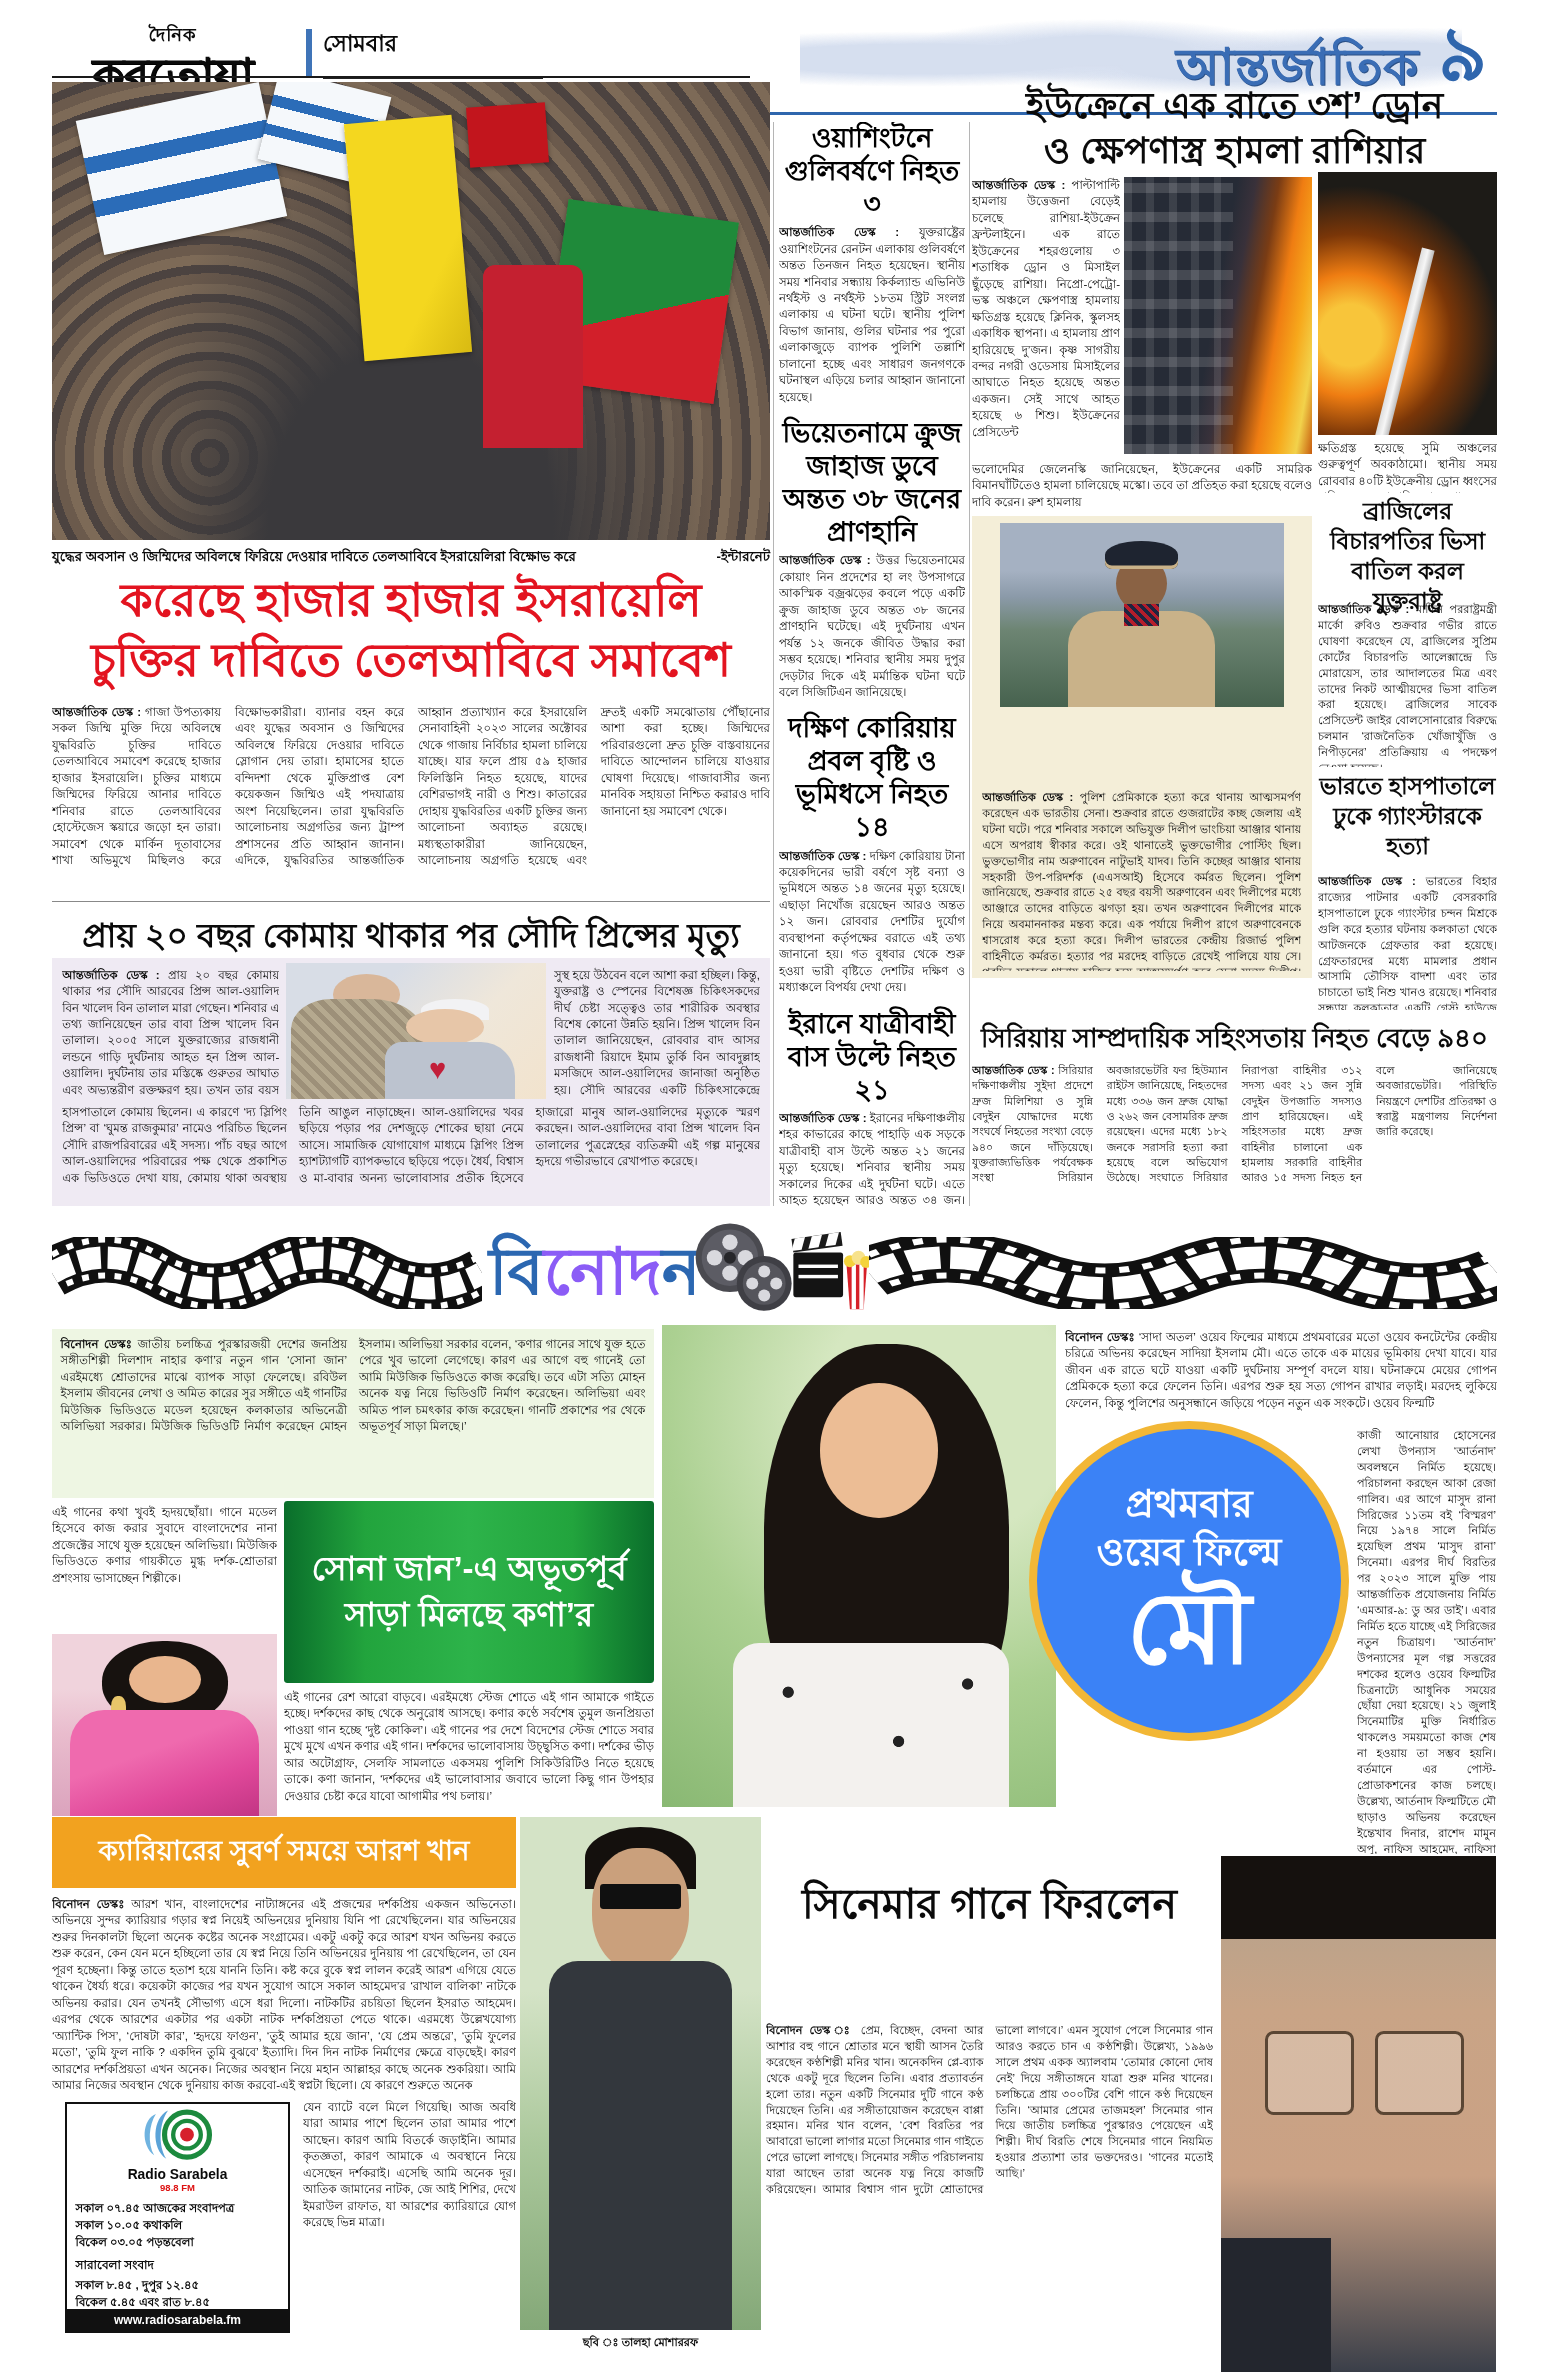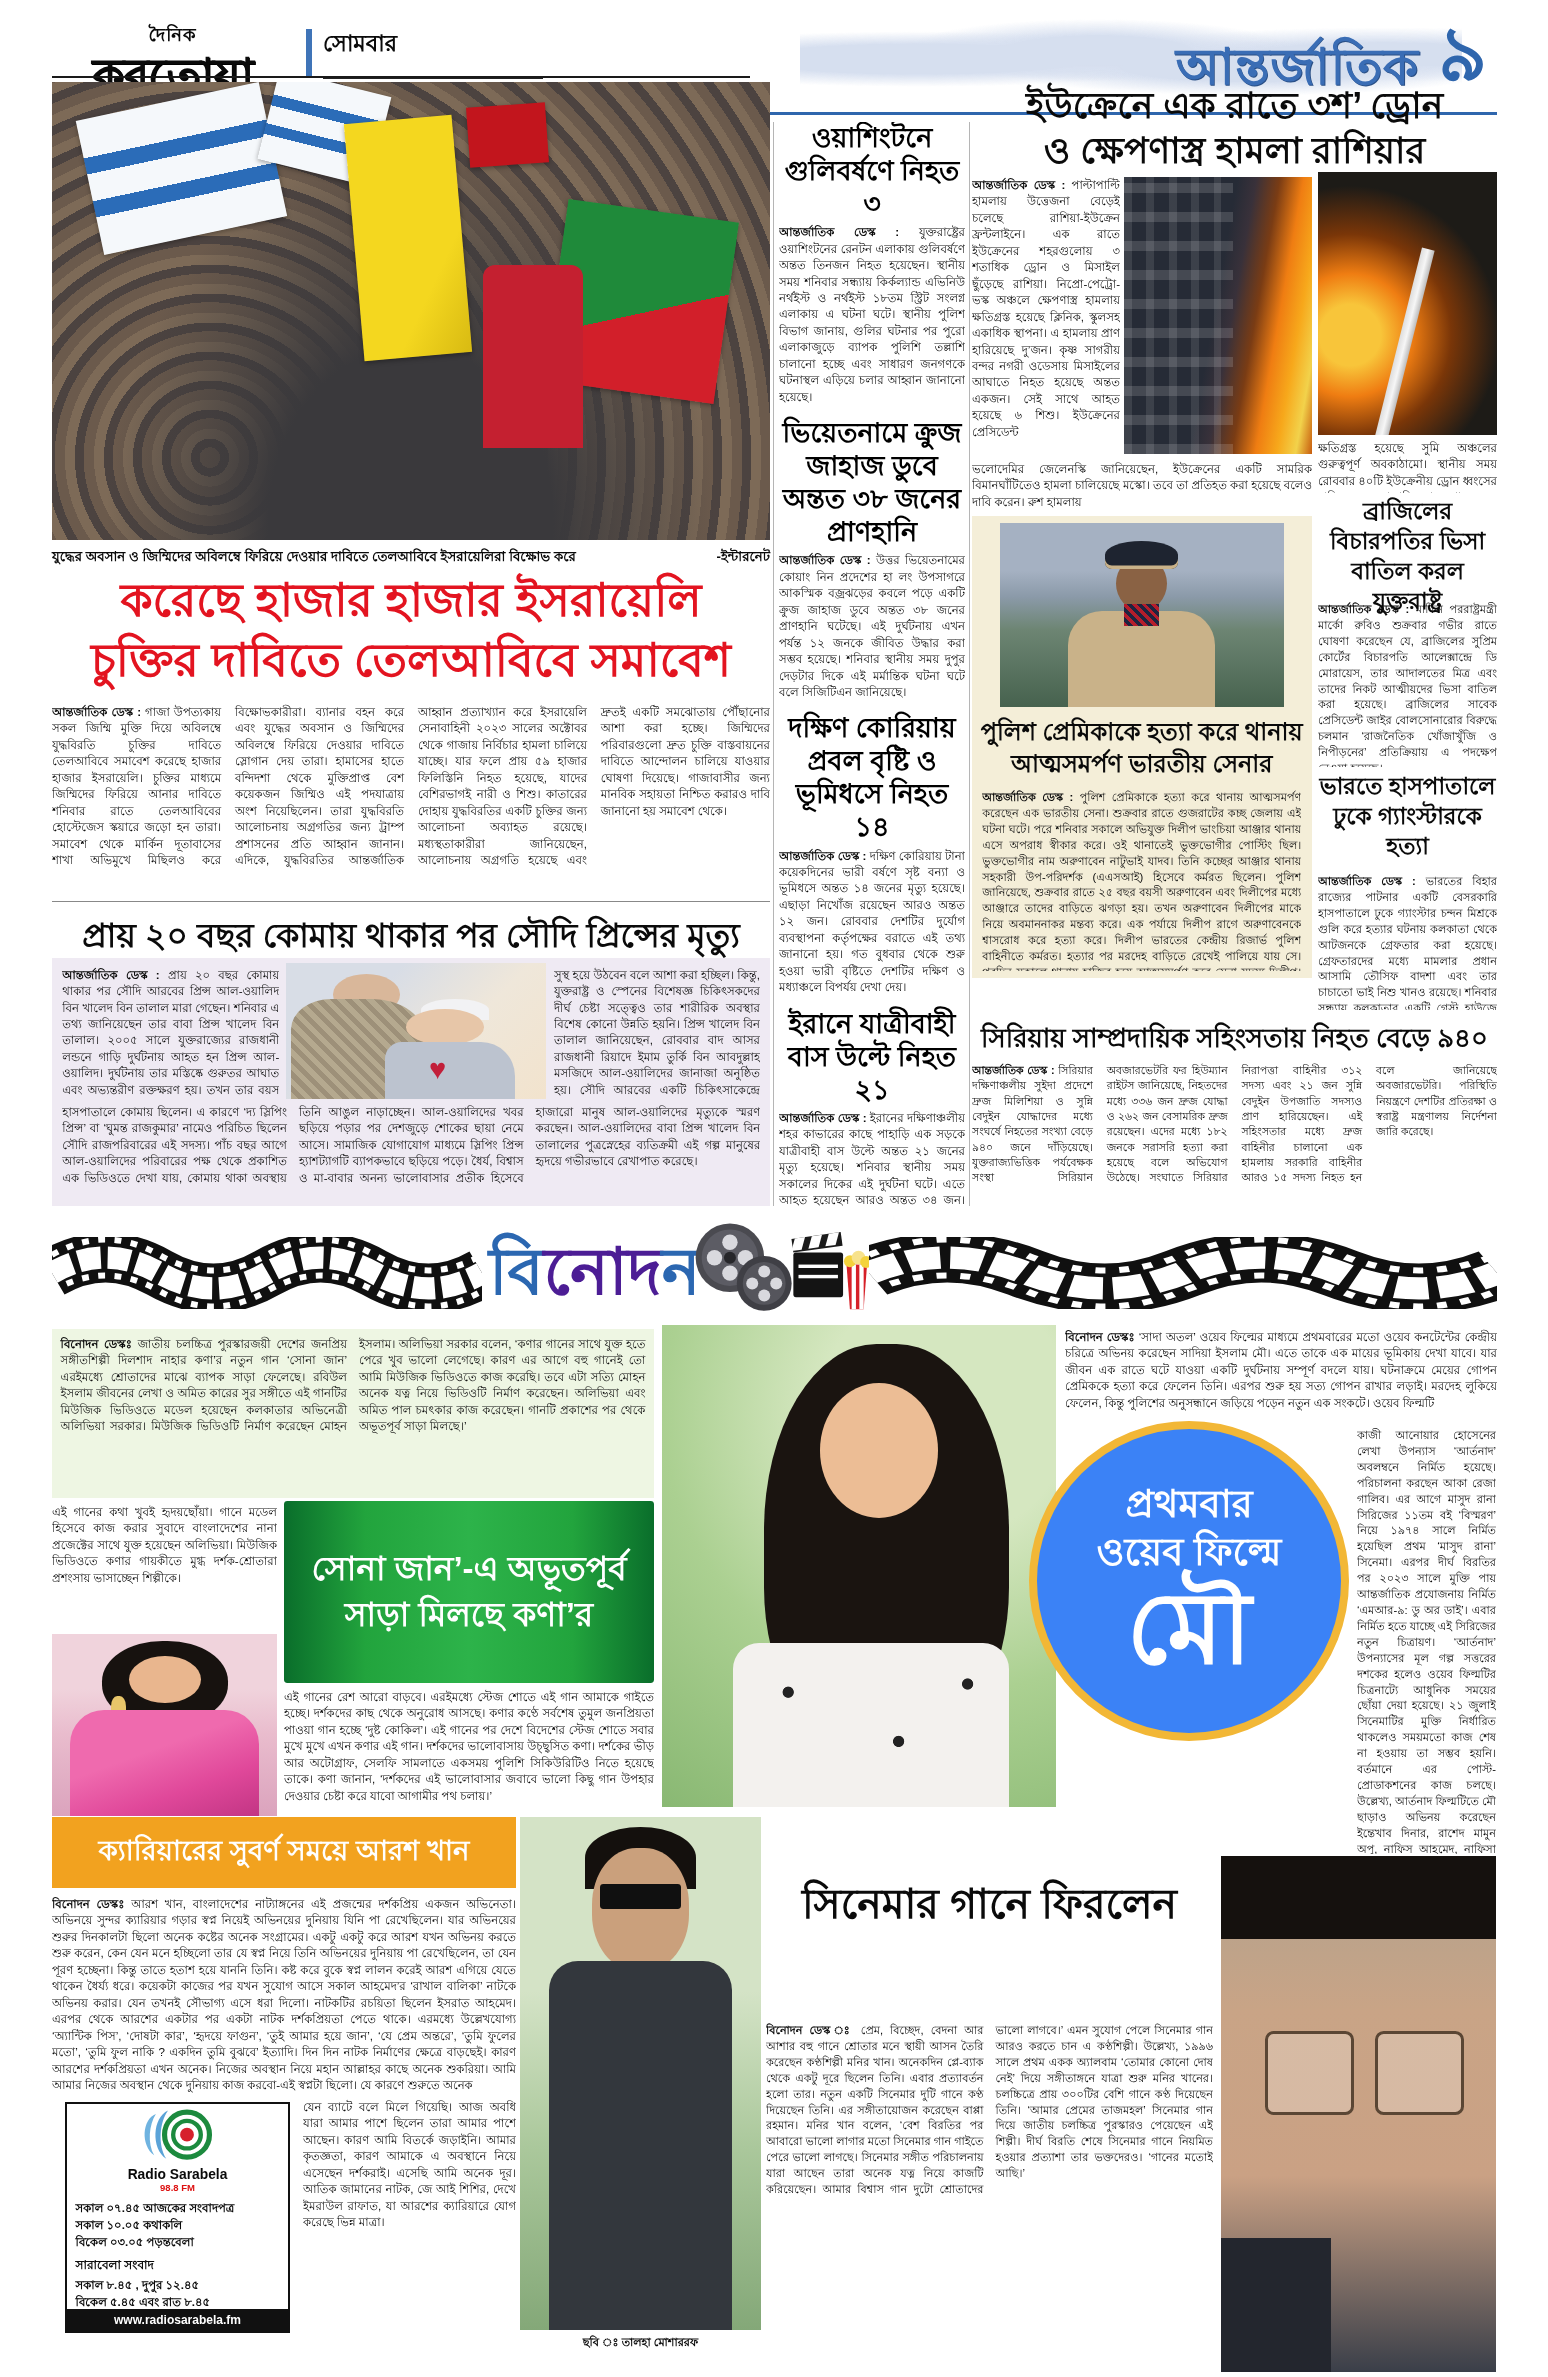--- a/index.html
+++ b/index.html
@@ -44,21 +44,21 @@
   .ukr-head{font-size:36px;font-weight:900;text-align:center;line-height:1.25;}
 
   
   .sh{font-size:23px;font-weight:900;text-align:center;line-height:1.3;}
   .police-panel{background:#f4eed8;}
   .police-head{font-size:24px;font-weight:900;text-align:center;line-height:1.35;}
   .syria-head{font-size:26px;font-weight:900;white-space:nowrap;text-align:center;}
 
   
   .ent-label span{font-size:65px;font-weight:900;}
-  .ent-blue{color:#2b67b1;} .ent-pink{color:#4c1d95;}
+  .ent-blue{color:#2b67b1;} .ent-pink{color:#8b5cf6;}
   .green-banner{background:linear-gradient(90deg,#0a6e2b 0,#22a43d 22%,#2db34a 50%,#22a43d 78%,#0a6e2b 100%);border-radius:3.4px;color:#fff;display:flex;flex-direction:column;justify-content:center;}
   .green-banner .l1{font-size:33px;font-weight:900;text-align:center;line-height:1.4;}
   .green-banner .l2{font-size:33px;font-weight:900;text-align:center;line-height:1.4;}
   .kona-top{background:#eef6e3;padding:6.9px 8.6px;box-sizing:border-box;}
   .badge{background:#3b82f6;border:8.6px solid #f2b736;border-radius:50%;color:#fff;display:flex;flex-direction:column;align-items:center;justify-content:center;box-sizing:border-box;}
   .badge .bl{font-size:38px;font-weight:900;line-height:1.25;}
   .badge .bname{font-size:100px;font-weight:900;line-height:1.05;}
   .orange-banner{background:#f2a21f;color:#fff;font-size:27.5px;font-weight:900;display:flex;align-items:center;justify-content:center;}
   .monir-h1{font-size:41px;font-weight:900;text-align:center;}
   .monir-h2{font-size:69px;font-weight:900;color:#42348f;text-align:center;line-height:1;}
@@ -216,24 +216,20 @@
   <div class="abs bt" style="left:972px;top:461px;width:340px;height:52px;">ভলোদেমির জেলেনস্কি জানিয়েছেন, ইউক্রেনের একটি সামরিক বিমানঘাঁটিতেও হামলা চালিয়েছে মস্কো। তবে তা প্রতিহত করা হয়েছে বলেও দাবি করেন। রুশ হামলায়</div>
 
   <div class="abs police-panel" style="left:972px;top:516px;width:340px;height:462px;">
     <div class="abs photo ph-police" style="left:27.5px;top:6.9px;width:284px;height:184px;">
       <div class="off-sash"></div>
       <div class="off-body"></div>
       <div class="off-head"></div>
       <div class="off-cap"></div>
       <div class="off-scarf"></div>
     </div>
-    <div class="abs police-head" style="left:5.2px;top:200px;width:329px;">
-      <div>পুলিশ প্রেমিকাকে হত্যা করে থানায়</div>
-      <div>আত্মসমর্পণ ভারতীয় সেনার</div>
-    </div>
     <div class="abs bt" style="left:10.3px;top:274px;width:319px;height:181px;font-size:11.2px;">
       <span class="dl">আন্তর্জাতিক ডেস্ক :</span>
       <span>পুলিশ প্রেমিকাকে হত্যা করে থানায় আত্মসমর্পণ করেছেন এক ভারতীয় সেনা। শুক্রবার রাতে গুজরাটের কচ্ছ জেলায় এই ঘটনা ঘটে। পরে শনিবার সকালে অভিযুক্ত দিলীপ ভাংচিয়া আঞ্জার থানায় এসে অপরাধ স্বীকার করে। ওই থানাতেই ভুক্তভোগীর পোস্টিং ছিল। ভুক্তভোগীর নাম অরুণাবেন নাটুভাই যাদব। তিনি কচ্ছের আঞ্জার থানায় সহকারী উপ-পরিদর্শক (এএসআই) হিসেবে কর্মরত ছিলেন। পুলিশ জানিয়েছে, শুক্রবার রাতে ২৫ বছর বয়সী অরুণাবেন এবং দিলীপের মধ্যে আঞ্জারে তাদের বাড়িতে ঝগড়া হয়। তখন অরুণাবেন দিলীপের মাকে নিয়ে অবমাননাকর মন্তব্য করে। এক পর্যায়ে দিলীপ রাগে অরুণাবেনকে শ্বাসরোধ করে হত্যা করে। দিলীপ ভারতের কেন্দ্রীয় রিজার্ভ পুলিশ বাহিনীতে কর্মরত। হত্যার পর মরদেহ বাড়িতে রেখেই পালিয়ে যায় সে। পরদিন সকালে থানায় হাজির হয়ে আত্মসমর্পণ করে সেনা সদস্য দিলীপ। পুলিশ মরদেহ উদ্ধার করে ময়নাতদন্তের জন্য পাঠিয়েছে এবং মামলা দায়ের করে তদন্ত শুরু করেছে।</span>
     </div>
   </div>
 
   <div class="abs sh" style="left:1318px;top:497px;width:179px;">ব্রাজিলের বিচারপতির ভিসা বাতিল করল যুক্তরাষ্ট্র</div>
   <div class="abs bt" style="left:1318px;top:602px;width:179px;height:165px;font-size:11.2px;">
     <span class="dl">আন্তর্জাতিক ডেস্ক :</span>
     <span>মার্কিন পররাষ্ট্রমন্ত্রী মার্কো রুবিও শুক্রবার গভীর রাতে ঘোষণা করেছেন যে, ব্রাজিলের সুপ্রিম কোর্টের বিচারপতি আলেক্সান্দ্রে ডি মোরায়েস, তার আদালতের মিত্র এবং তাদের নিকট আত্মীয়দের ভিসা বাতিল করা হয়েছে। ব্রাজিলের সাবেক প্রেসিডেন্ট জাইর বোলসোনারোর বিরুদ্ধে চলমান ‘রাজনৈতিক খোঁজাখুঁজি ও নিপীড়নের’ প্রতিক্রিয়ায় এ পদক্ষেপ নেওয়া হয়েছে।</span>

